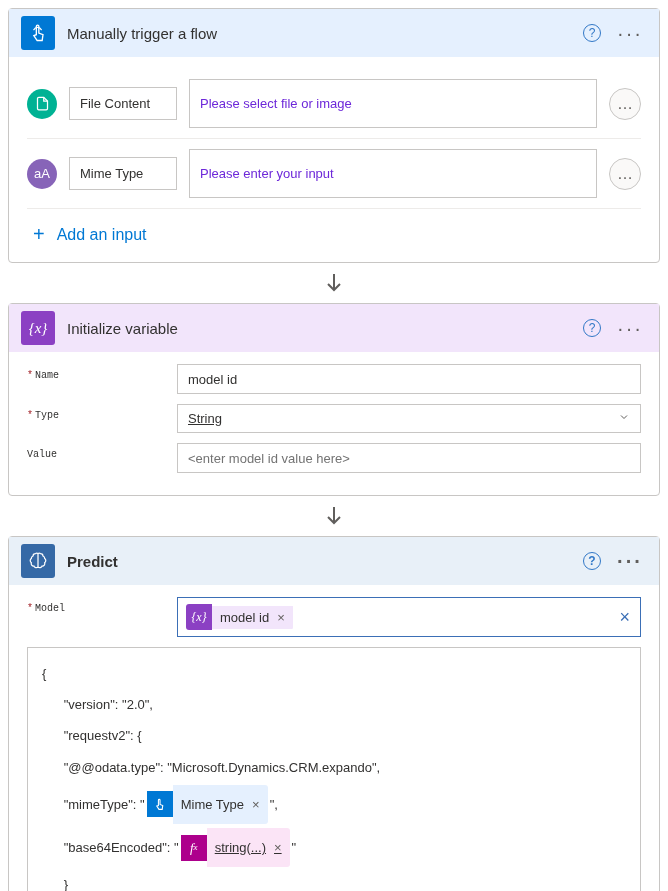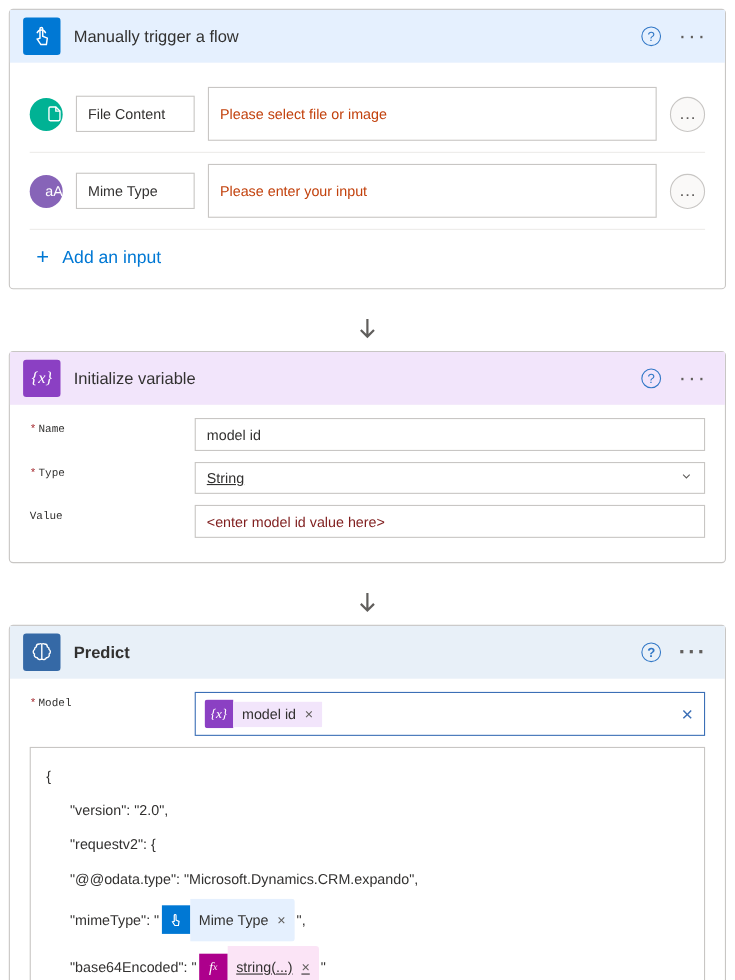--- a/index.html
+++ b/index.html
@@ -8,21 +8,21 @@
     padding: 8px;
     background: #ffffff;
     font-family: "Segoe UI", -apple-system, sans-serif;
     font-size: 13px;
     color: #323130;
     width: 668px;
   }
   .card {
     border: 1px solid #c8c6c4;
     border-radius: 4px;
-    margin-bottom: 16px;
+    margin-bottom: 0;
     background: #fff;
   }
   .card-header {
     display: flex;
     align-items: center;
     height: 48px;
     padding: 0 12px;
   }
   .header-trigger { background: #e5f0fe; }
   .header-variable { background: #f2e5fb; }
@@ -75,38 +75,38 @@
     padding: 10px 0;
     border-bottom: 1px solid #edebe9;
   }
   .input-row:last-of-type { border-bottom: none; }
   .param-icon {
     width: 30px;
     height: 30px;
     border-radius: 50%;
     display: flex;
     align-items: center;
-    justify-content: flex-end;
+    justify-content: center;
     flex-shrink: 0;
     color: #fff;
   }
   .p-teal { background: #00b294; }
   .p-purple { background: #8764b8; }
   .param-label {
     width: 108px;
     border: 1px solid #c8c6c4;
     padding: 8px 10px;
     font-size: 13px;
     flex-shrink: 0;
   }
   .param-input {
     flex: 1;
     border: 1px solid #c8c6c4;
     padding: 16px 10px;
-    color: #c2410c;
+    color: #6d28d9;
   }
   .row-more-btn {
     width: 32px;
     height: 32px;
     border: 1px solid #c8c6c4;
     border-radius: 50%;
     display: flex;
     align-items: center;
     justify-content: center;
     color: #605e5c;
@@ -159,21 +159,21 @@
     border: 1px solid #c8c6c4;
     padding: 6px 10px;
     font-size: 13px;
     display: flex;
     justify-content: space-between;
     align-items: center;
     cursor: pointer;
     text-decoration: underline;
   }
   .chevron { color: #605e5c; }
-  .placeholder-txt { color: #7f1d1d; }
+  .placeholder-txt { color: #737373; }
   .model-input {
     flex: 1;
     border: 1px solid #c8c6c4;
     border-color: #3b6fb6;
     padding: 4px 6px;
     display: flex;
     align-items: center;
     justify-content: space-between;
   }
   .token {

